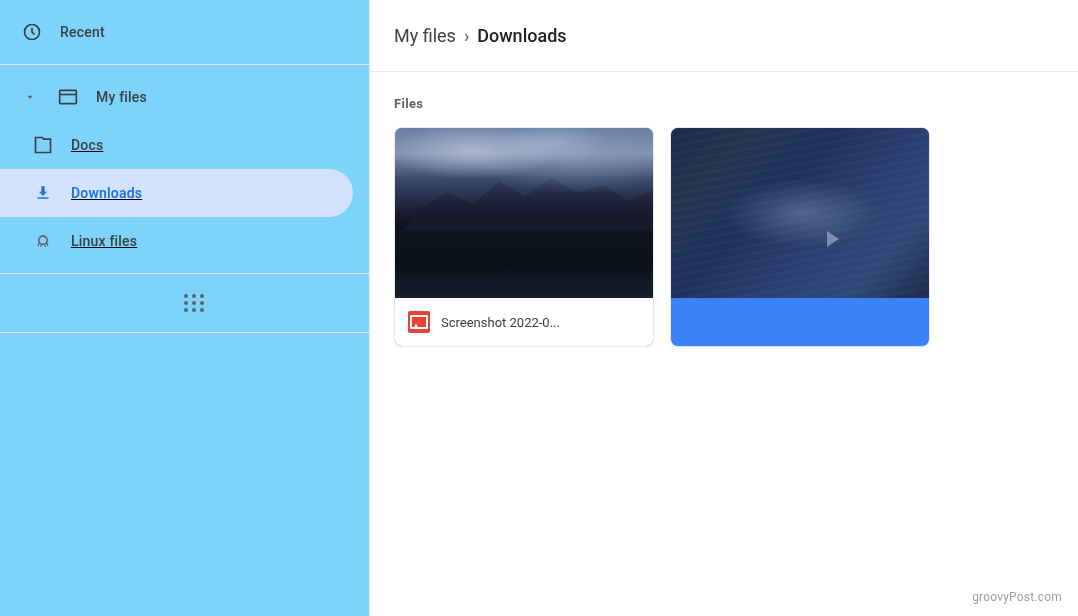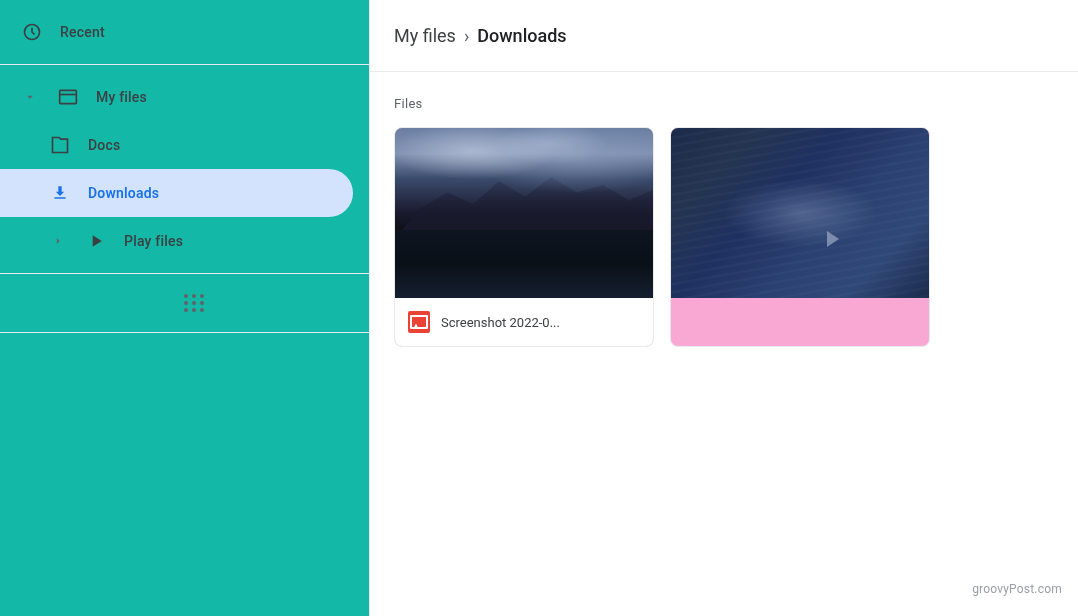--- a/index.html
+++ b/index.html
@@ -17,21 +17,21 @@
       display: flex;
       width: 1078px;
       height: 616px;
     }
 
     
     .sidebar {
       width: 370px;
       min-width: 370px;
       height: 100%;
-      background: #14b8a6;
+      background: #7dd3fc;
       border-right: 1px solid #e8eaed;
       display: flex;
       flex-direction: column;
       padding-top: 8px;
     }
 
     .sidebar-item {
       display: flex;
       align-items: center;
       padding: 10px 16px 10px 20px;
@@ -84,21 +84,22 @@
       color: #5f6368;
     }
 
     .sidebar-section-divider {
       height: 1px;
       background: #e8eaed;
       margin: 8px 0;
     }
 
     .sidebar-item-indented {
-      padding-left: 48px;
+      padding-left: 31px;
+      text-decoration: underline;
     }
 
     .recent-item {
       padding-left: 20px;
     }
 
     .dots-icon {
       display: flex;
       align-items: center;
       justify-content: center;
@@ -161,39 +162,39 @@
     }
 
     .files-section {
       padding: 24px 24px;
       flex: 1;
       overflow-y: auto;
     }
 
     .section-title {
       font-size: 13px;
-      font-weight: 400;
+      font-weight: 700;
       color: #5f6368;
       margin-bottom: 16px;
       letter-spacing: 0.3px;
     }
 
     .files-grid {
       display: flex;
       gap: 16px;
       flex-wrap: wrap;
     }
 
     .file-card {
       width: 260px;
       border: 1px solid #e8eaed;
       border-radius: 8px;
       overflow: hidden;
       cursor: pointer;
-      background: #f9a8d4;
+      background: #3b82f6;
     }
 
     .file-thumbnail {
       width: 260px;
       height: 170px;
       overflow: hidden;
       position: relative;
     }
 
     
@@ -387,21 +388,21 @@
 
     .icon-video::before {
       content: '▶';
       color: #fff;
       font-size: 8px;
     }
 
     
     .watermark {
       position: absolute;
-      bottom: 20px;
+      bottom: 12px;
       right: 16px;
       font-size: 12px;
       color: #9aa0a6;
       font-weight: 400;
       letter-spacing: 0.2px;
     }
 
     
     .svg-icon {
       width: 20px;
@@ -458,34 +459,34 @@
     <div class="sidebar-item sidebar-item-indented active">
       <span class="item-icon download-icon-blue">
         <svg class="svg-icon" viewBox="0 0 24 24" fill="currentColor">
           <path d="M12 15.5l-5-5h3V4h4v6.5h3L12 15.5z"></path>
           <rect x="5" y="17" width="14" height="2" rx="1"></rect>
         </svg>
       </span>
       <span class="item-label">Downloads</span>
     </div>
 
-
     <div class="sidebar-item sidebar-item-indented">
-      <span class="chevron">
-        <svg width="14" height="14" viewBox="0 0 24 24" fill="currentColor" style="color:#5f6368">
-          <path d="M10 17l5-5-5-5v10z"></path>
+      <span class="item-icon">
+        <svg class="svg-icon" viewBox="0 0 24 24" fill="currentColor" style="color:#5f6368">
+          <circle cx="12" cy="11" r="5" fill="none" stroke="currentColor" stroke-width="2"></circle>
+          <path d="M9 8 C9 5 15 5 15 8" fill="none" stroke="currentColor" stroke-width="1.5"></path>
+          <line x1="8" y1="13" x2="6" y2="18" stroke="currentColor" stroke-width="1.5"></line>
+          <line x1="16" y1="13" x2="18" y2="18" stroke="currentColor" stroke-width="1.5"></line>
+          <line x1="10" y1="16" x2="9" y2="19" stroke="currentColor" stroke-width="1.5"></line>
+          <line x1="14" y1="16" x2="15" y2="19" stroke="currentColor" stroke-width="1.5"></line>
         </svg>
       </span>
-      <span class="item-icon">
-        <svg class="svg-icon" viewBox="0 0 24 24" fill="#3c4043">
-          <path d="M8 5l11 7-11 7V5z"></path>
-        </svg>
-      </span>
-      <span class="item-label">Play files</span>
-    </div>
+      <span class="item-label">Linux files</span>
+    </div>
+
 
     <div class="sidebar-section-divider"></div>
 
 
     <div class="dots-icon">
       <div class="dots-grid">
         <div class="dot"></div>
           <div class="dot"></div>
           <div class="dot"></div>
         <div class="dot"></div>

